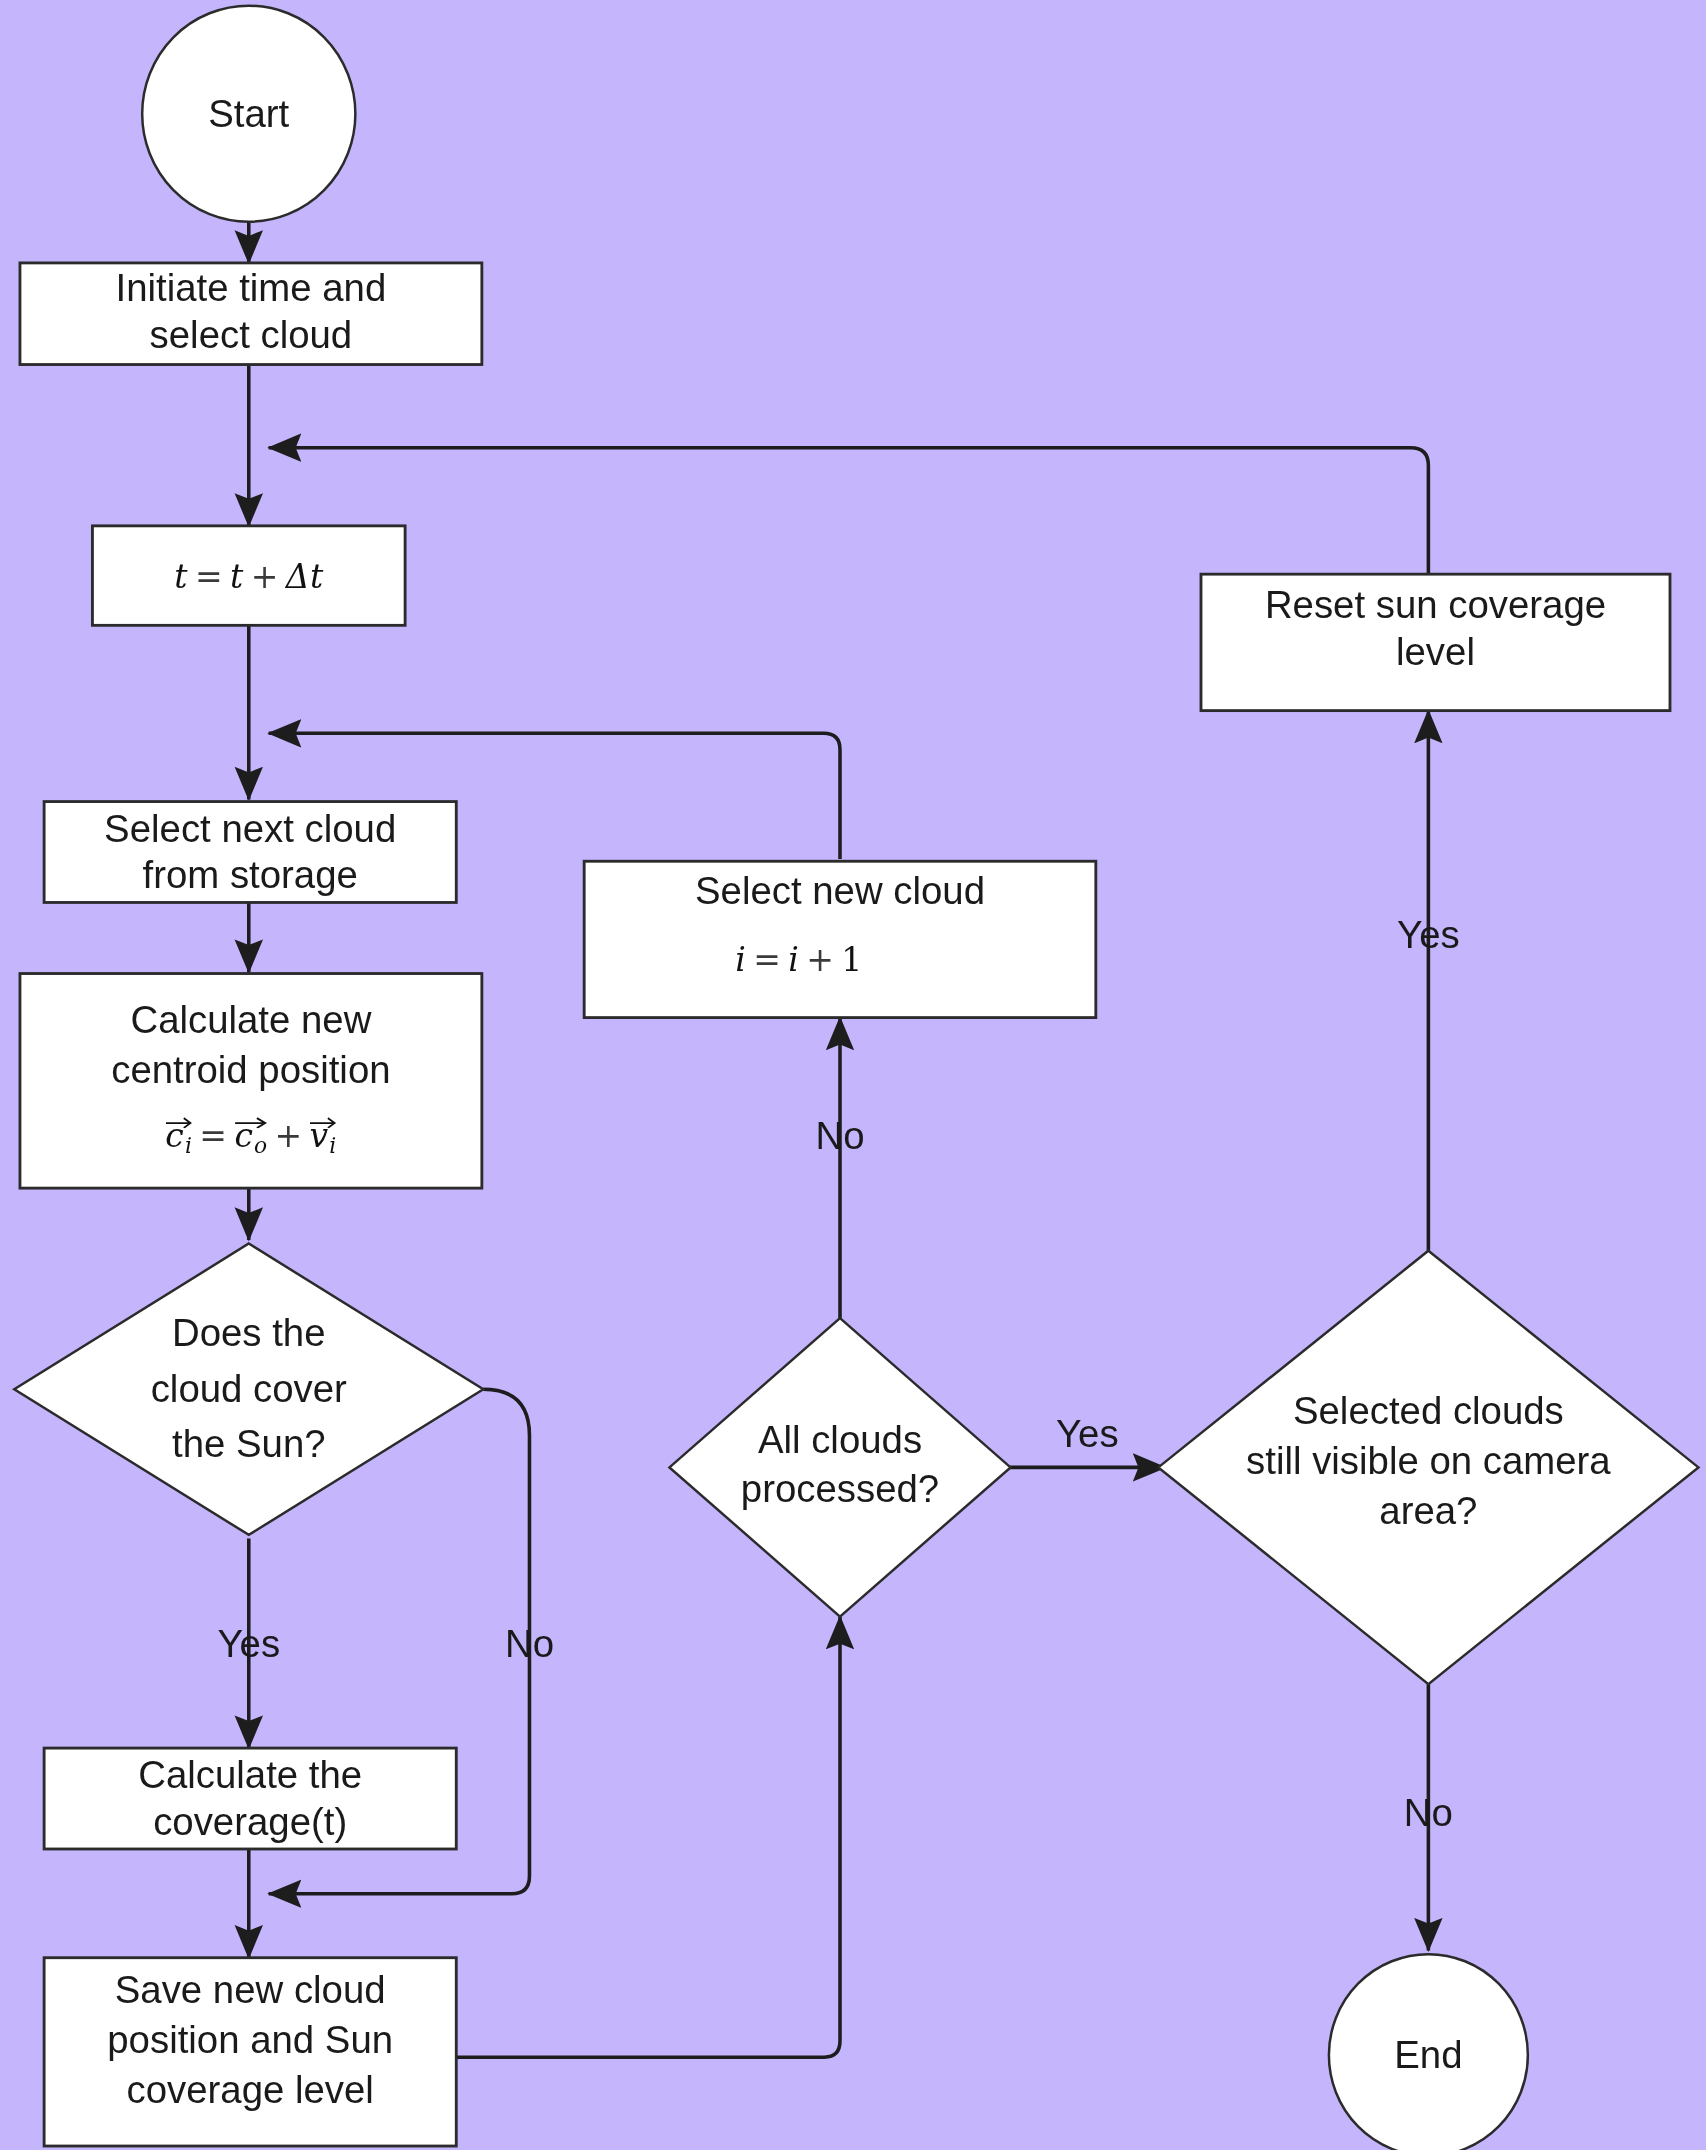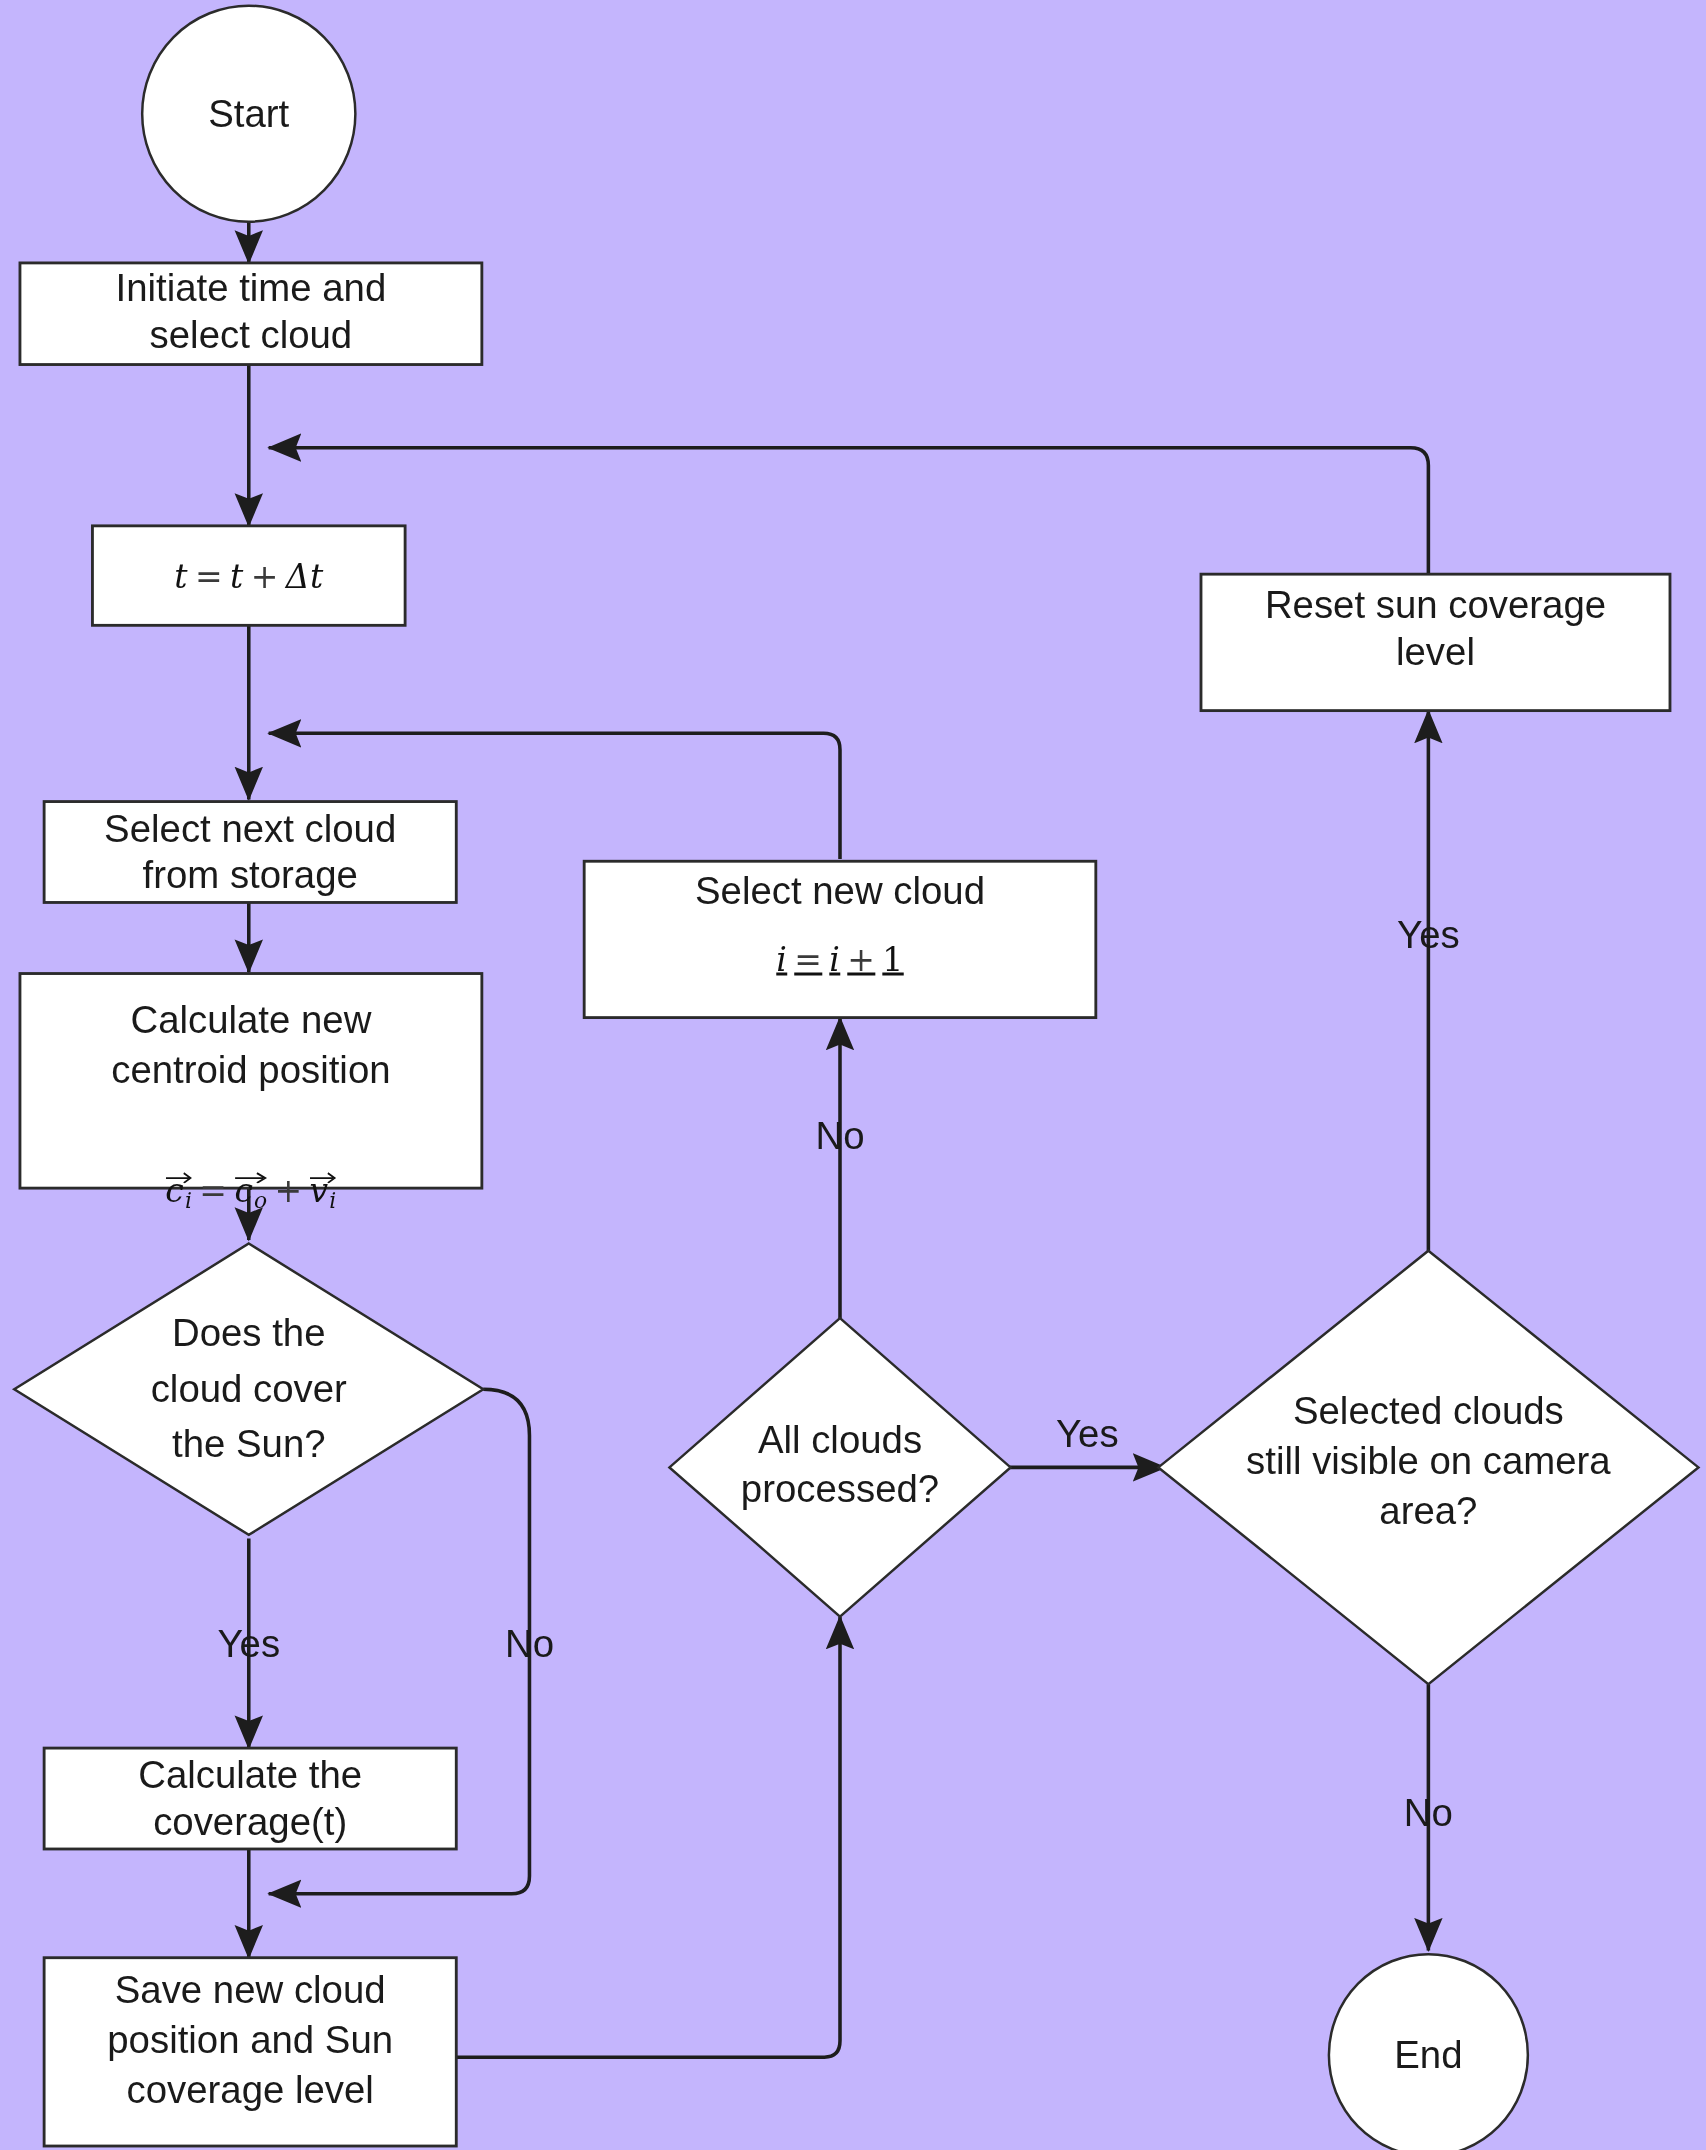--- a/index.html
+++ b/index.html
@@ -206,25 +206,25 @@
       <text class="edge-label" x="2010" y="1320">Yes</text>
 
       <text class="edge-label" x="2010" y="2555">No</text>
     </g>
   </svg>
 
   <div class="formula" style="left:249px; top:576px;">
     <span>t</span><span class="op">=</span><span>t</span><span class="op">+</span><span>Δt</span>
   </div>
 
-  <div class="formula" style="left:840px; top:959px;text-decoration:underline;">
+  <div class="formula" style="left:799px; top:959px;">
     <span>i</span><span class="op">=</span><span>i</span><span class="op">+</span><span class="num">1</span>
   </div>
 
-  <div class="formula" style="left:251px; top:1192px;">
+  <div class="formula" style="left:251px; top:1137px;">
     <span class="vec">
       <span class="arw">
         <svg width="100%" height="12.8" viewBox="0 0 44 18" preserveAspectRatio="none">
           <path d="M1,11 L38,11 M30,4 L41,11 L30,18" stroke="#111" stroke-width="2.6" fill="none"></path>
         </svg>
       </span>
       <span class="base">c</span><span class="sub">i</span>
     </span><span class="op">=</span><span class="vec">
       <span class="arw">
         <svg width="100%" height="12.8" viewBox="0 0 44 18" preserveAspectRatio="none">

